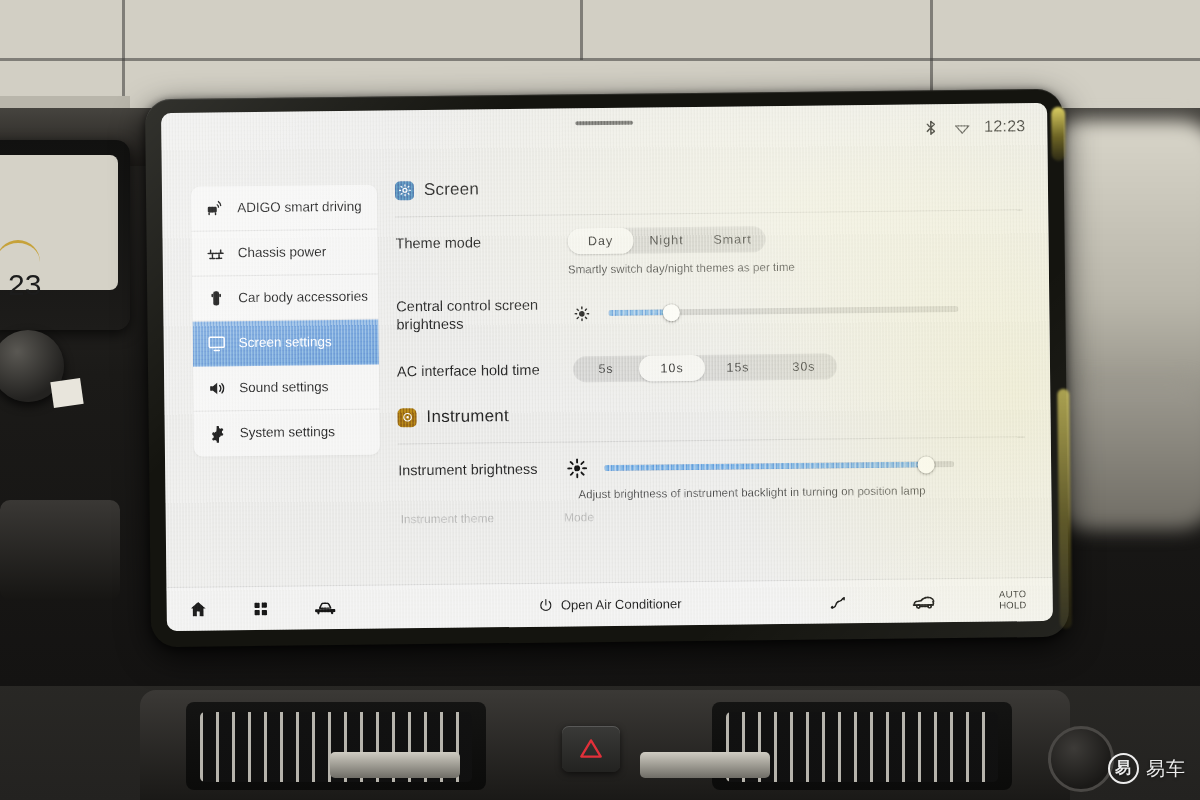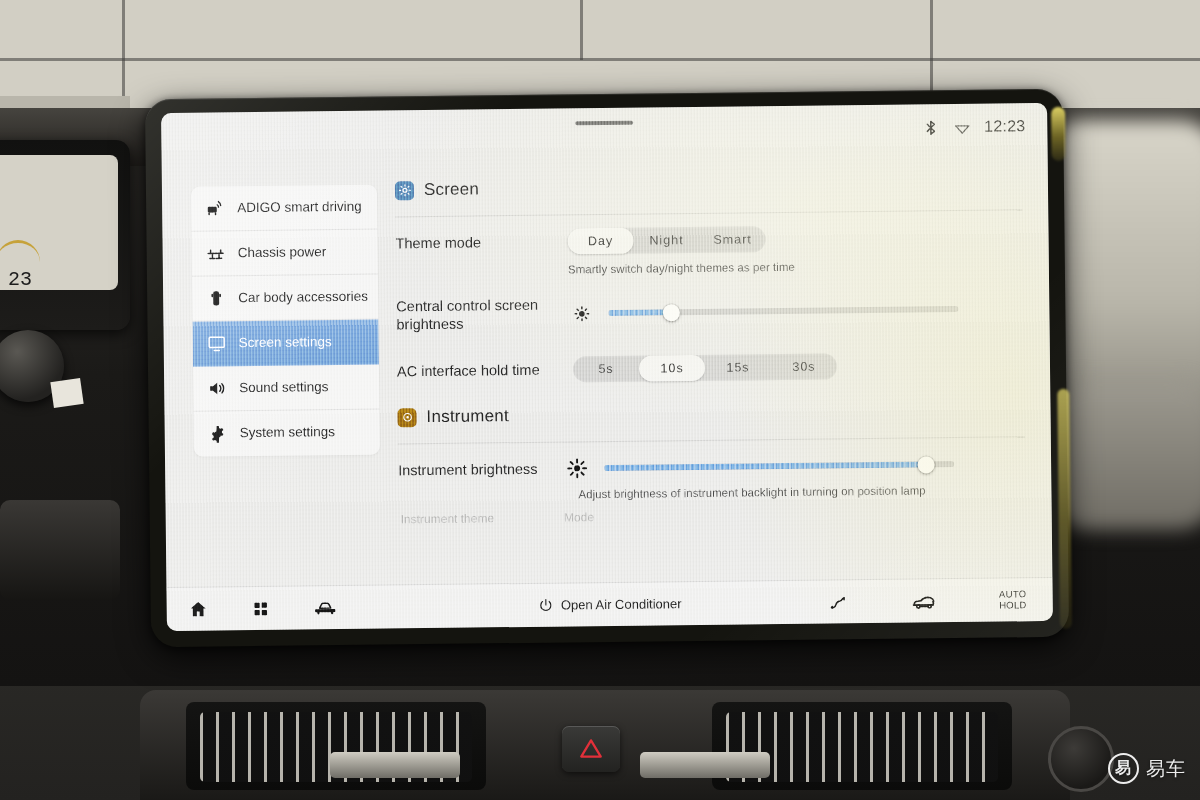--- a/index.html
+++ b/index.html
@@ -232,21 +232,21 @@
 
   <div class="bg-dark" style="left:0;top:108px;width:1200px;height:60px;background:linear-gradient(180deg,#46443f,#221f1c);"></div>
 
   <div class="bg-dark" style="left:0;top:166px;width:1200px;height:520px;background:linear-gradient(180deg,#2b2926,#1b1a18 40%,#141312);"></div>
 
   <div class="bg-soft" style="left:1040px;top:120px;width:180px;height:300px;background:linear-gradient(180deg,#d8d5c9,#b9b6aa 60%,#8d8a80);"></div>
   <div class="bg-soft" style="left:1048px;top:380px;width:170px;height:150px;background:linear-gradient(180deg,#9d9a90,#6f6c64);"></div>
 
   <div style="position:absolute;left:-20px;top:140px;width:150px;height:190px;border-radius:14px;background:linear-gradient(180deg,#111110,#1d1c1a);box-shadow:0 4px 14px rgba(0,0,0,.7);"></div>
   <div style="position:absolute;left:-12px;top:155px;width:130px;height:135px;border-radius:8px;background:#d5d2c7;"></div>
-  <div style="position:absolute;left:8px;top:268px;width:58px;height:34px;color:#1c1c1c;font-size:20px;font-family:Liberation Mono, monospace;">23</div>
+  <div style="position:absolute;left:8px;top:268px;width:58px;height:34px;color:#1c1c1c;font-size:30px;font-family:Liberation Sans, sans-serif;">23</div>
   <div style="position:absolute;left:-4px;top:240px;width:44px;height:24px;border-top:3px solid #c6a23a;border-radius:22px 22px 0 0;"></div>
 
   <div style="position:absolute;left:-8px;top:330px;width:72px;height:72px;border-radius:50%;background:radial-gradient(circle at 35% 30%,#5a5853,#232220 70%);box-shadow:0 4px 10px rgba(0,0,0,.7);"></div>
   <div style="position:absolute;left:52px;top:380px;width:30px;height:26px;background:#e8e5dc;transform:rotate(-8deg);"></div>
 
   <div style="position:absolute;left:0;top:500px;width:120px;height:100px;border-radius:10px;background:linear-gradient(180deg,#3a3835,#161513);"></div>
 
   <div id="tablet">
     <div class="bezel-glow" style="right:-2px;top:18px;width:14px;height:54px;"></div>
     <div class="bezel-glow" style="right:-3px;top:300px;width:12px;height:240px;opacity:.75;"></div>

